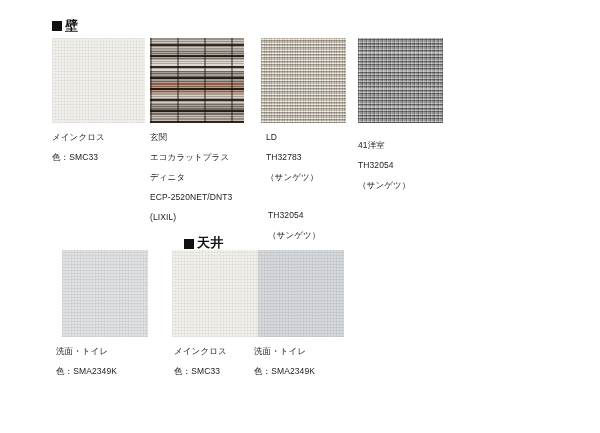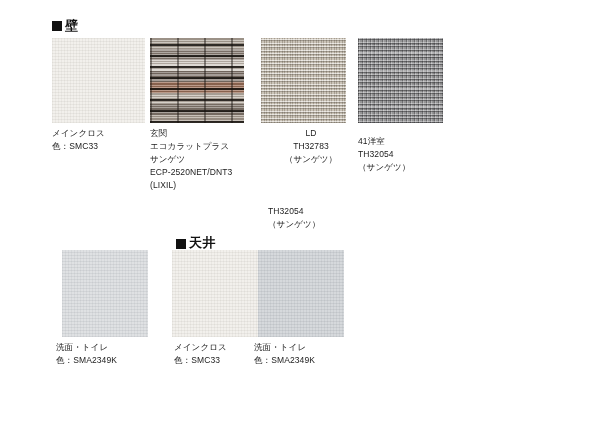--- a/index.html
+++ b/index.html
@@ -142,21 +142,21 @@
         rgba(255,255,255,0) 1px, rgba(255,255,255,0) 3px),
       repeating-linear-gradient(90deg,
         rgba(118,124,132,0.09) 0px, rgba(118,124,132,0.09) 1px,
         rgba(255,255,255,0) 1px, rgba(255,255,255,0) 3px);
   }
 
   
   .caption {
     position: absolute;
     font-size: 8.5px;
-    line-height: 13px;
+    line-height: 20px;
     color: #1b1b1b;
     white-space: pre-line;
     letter-spacing: 0.1px;
   }
 </style>
 </head>
 <body>
 
 <div id="board">
 
@@ -165,38 +165,38 @@
     <span class="heading-text">壁</span>
   </div>
 
   <div class="swatch tex-cloth-warm" style="left:52px; top:38px; width:93px; height:85px;"></div>
   <div class="caption" style="left:52px; top:127px; width:95px;">メインクロス
 色：SMC33</div>
 
   <div class="swatch tex-stone" style="left:150px; top:38px; width:94px; height:85px;"></div>
   <div class="caption" style="left:150px; top:127px; width:100px;">玄関
 エコカラットプラス
-サンゲツ
+ディニタ
 ECP-2520NET/DNT3
 (LIXIL)</div>
 
   <div class="swatch tex-weave-beige" style="left:261px; top:38px; width:85px; height:85px;"></div>
-  <div class="caption" style="left:266px; top:127px; width:90px;text-align:center;">LD
+  <div class="caption" style="left:266px; top:127px; width:90px;">LD
 TH32783
 （サンゲツ）</div>
 
   <div class="swatch tex-linen-gray" style="left:358px; top:38px; width:85px; height:85px;"></div>
   <div class="caption" style="left:358px; top:135px; width:90px;">41洋室
 TH32054
 （サンゲツ）</div>
 
   <div class="caption" style="left:268px; top:205px; width:95px;">TH32054
 （サンゲツ）</div>
 
-  <div class="section-heading" style="left:176px; top:236px;align-items:flex-end;">
+  <div class="section-heading" style="left:184px; top:236px;align-items:flex-end;">
     <span class="heading-marker"></span>
     <span class="heading-text">天井</span>
   </div>
 
   <div class="swatch tex-cloth-cool-light" style="left:62px; top:250px; width:86px; height:87px;"></div>
   <div class="caption" style="left:56px; top:341px; width:95px;">洗面・トイレ
 色：SMA2349K</div>
 
   <div class="swatch tex-cloth-warm" style="left:172px; top:250px; width:86px; height:87px;"></div>
   <div class="caption" style="left:174px; top:341px; width:90px;">メインクロス

